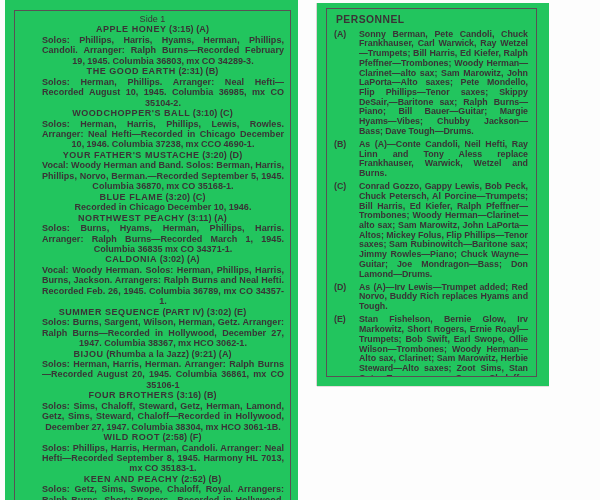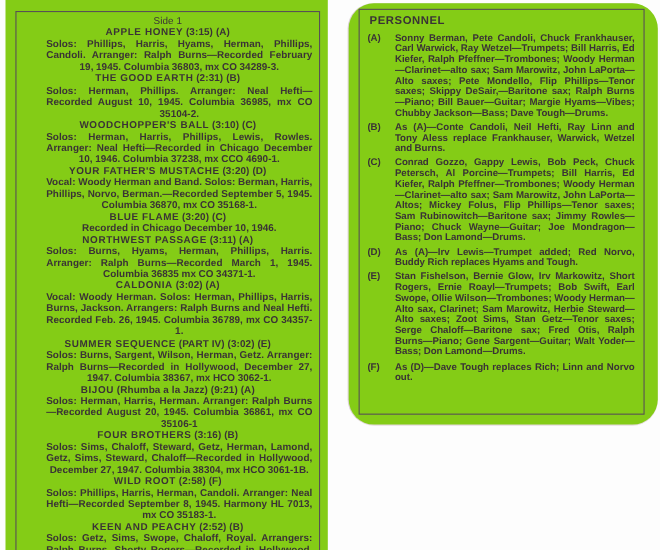--- a/index.html
+++ b/index.html
@@ -1,23 +1,23 @@
 <!DOCTYPE html>
 <html><head>
 <meta charset="utf-8">
 <style>
   html,body{margin:0;padding:0;}
   body{
     width:600px;height:500px;overflow:hidden;position:relative;
     background:#fdfdfd;
     font-family:"Liberation Sans", sans-serif;
   }
-  .piece{position:absolute;background:#84cc16;overflow:hidden;}
+  .piece{position:absolute;background:#22c55e;overflow:hidden;}
   #piece-left{left:5px;top:0;width:293px;height:500px;}
-  #piece-right{left:317px;top:3px;width:281px;height:383px;box-shadow:-1px 0 0 #ddd3d5, 0 1px 0 #e6dcde;border-radius:23px;}
+  #piece-right{left:317px;top:3px;width:232px;height:383px;box-shadow:-1px 0 0 #ddd3d5, 0 1px 0 #e6dcde;}
   .rulebox{position:absolute;border:1px solid #585154;overflow:hidden;}
   #box-left{left:9px;top:10px;right:7px;height:520px;padding:3px 6px 0 6px;}
   #box-right{left:9px;top:5px;right:12px;bottom:9px;padding:4px 8px 0 7px;}
 
   
   #box-left{color:#3a3336;font-size:9px;line-height:10.45px;letter-spacing:.05px;}
   .side-label{text-align:center;font-weight:400;}
   .track-head{text-align:center;white-space:nowrap;}
   .track-title{font-weight:700;letter-spacing:.55px;margin-top:26px;}
   .track-meta{font-weight:700;letter-spacing:.1px;}
@@ -56,21 +56,21 @@
     <div class="track-head"><span class="track-title">YOUR FATHER'S MUSTACHE</span> <span class="track-meta">(3:20) (D)</span></div>
     <div class="track-body">Vocal: Woody Herman and Band. Solos: Berman, Harris, Phillips, Norvo, Berman.—Recorded September 5, 1945. Columbia 36870, mx CO 35168-1.</div>
   </div>
 
   <div class="track">
     <div class="track-head"><span class="track-title">BLUE FLAME</span> <span class="track-meta">(3:20) (C)</span></div>
     <div class="track-body">Recorded in Chicago December 10, 1946.</div>
   </div>
 
   <div class="track">
-    <div class="track-head"><span class="track-title">NORTHWEST PASSAGE</span> <span class="track-meta">(3:11) (A)</span></div>
+    <div class="track-head"><span class="track-title">NORTHWEST PEACHY</span> <span class="track-meta">(3:11) (A)</span></div>
     <div class="track-body">Solos: Burns, Hyams, Herman, Phillips, Harris. Arranger: Ralph Burns—Recorded March 1, 1945. Columbia 36835 mx CO 34371-1.</div>
   </div>
 
 
   <div class="track">
     <div class="track-head"><span class="track-title">CALDONIA</span> <span class="track-meta">(3:02) (A)</span></div>
     <div class="track-body">Vocal: Woody Herman. Solos: Herman, Phillips, Harris, Burns, Jackson. Arrangers: Ralph Burns and Neal Hefti. Recorded Feb. 26, 1945. Columbia 36789, mx CO 34357-1.</div>
   </div>
 
   <div class="track">

